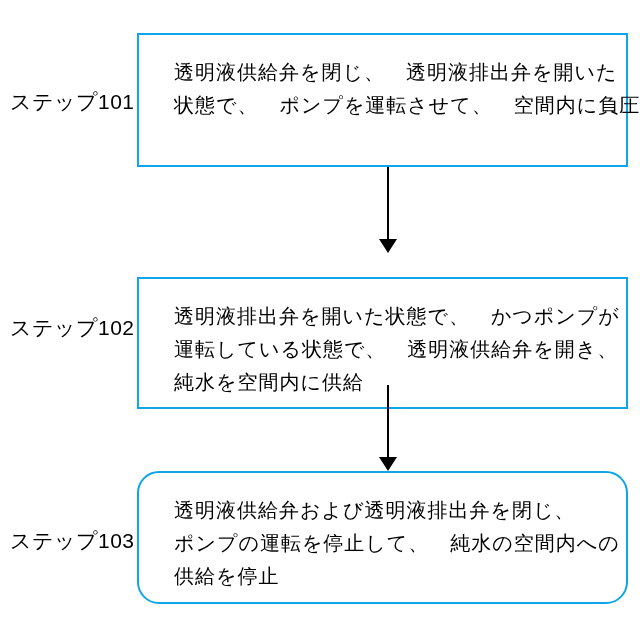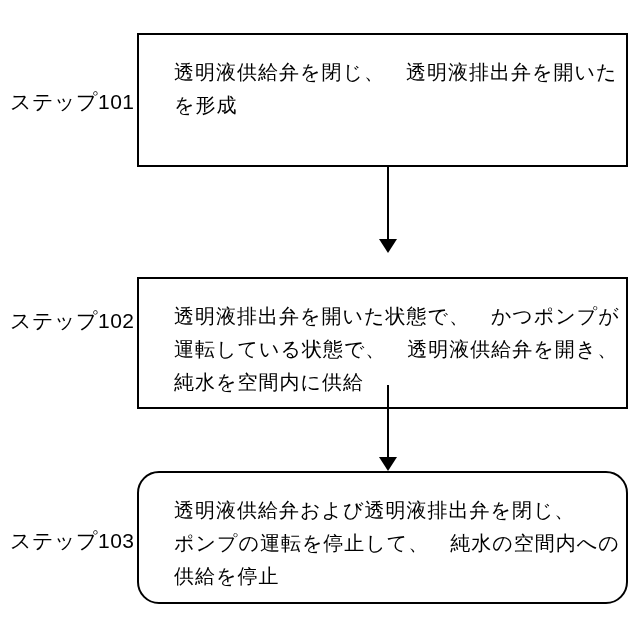--- a/index.html
+++ b/index.html
@@ -22,37 +22,37 @@
     width: 125px;
     font-size: 21px;
     letter-spacing: 0.5px;
     white-space: nowrap;
     color: #000000;
   }
   .step-box {
     position: absolute;
     left: 137px;
     width: 491px;
-    border: 2px solid #000000;
+    border: 2px solid #0ea5e9;
     box-sizing: border-box;
     background: #ffffff;
     padding: 21px 14px 0 35px;
   }
   .step-box .line {
     font-size: 20px;
     line-height: 33px;
     letter-spacing: 1px;
     white-space: nowrap;
     color: #000000;
   }
   .box-1 { top: 33px;  height: 134px; }
   .box-2 { top: 253px; height: 132px; margin-top: 24px; }
   .box-3 { top: 471px; height: 133px; border-radius: 22px; }
   .label-1 { top: 88px; }
-  .label-2 { top: 307px; }
+  .label-2 { top: 314px; }
   .label-3 { top: 527px; }
   .arrow-line {
     position: absolute;
     left: 387px;
     width: 2px;
     background: #000000;
   }
   .arrow-line-1 { top: 167px; height: 73px; }
   .arrow-line-2 { top: 385px; height: 73px; }
   .arrow-head {
@@ -68,21 +68,21 @@
   .arrow-head-2 { top: 457px; }
 </style>
 </head>
 <body>
 
 <div class="canvas">
 
   <div class="step-label label-1">ステップ101</div>
   <div class="step-box box-1">
     <div class="line">透明液供給弁を閉じ、　透明液排出弁を開いた</div>
-    <div class="line">を形成</div>
+    <div class="line">状態で、　ポンプを運転させて、　空間内に負圧</div>
   </div>
 
   <div class="arrow-line arrow-line-1"></div>
   <div class="arrow-head arrow-head-1"></div>
 
   <div class="step-label label-2">ステップ102</div>
   <div class="step-box box-2">
     <div class="line">透明液排出弁を開いた状態で、　かつポンプが</div>
     <div class="line">運転している状態で、　透明液供給弁を開き、</div>
     <div class="line">純水を空間内に供給</div>

